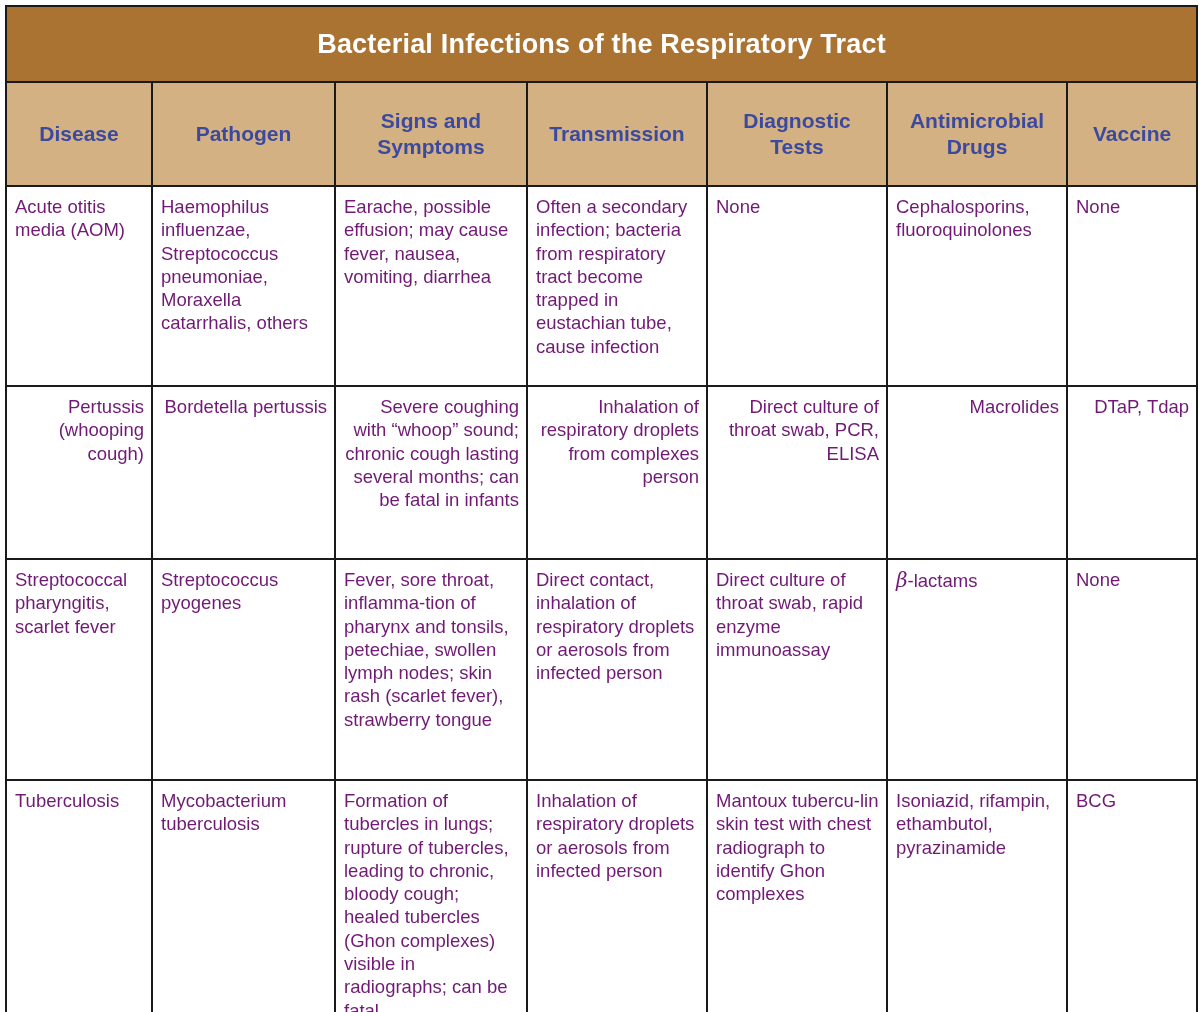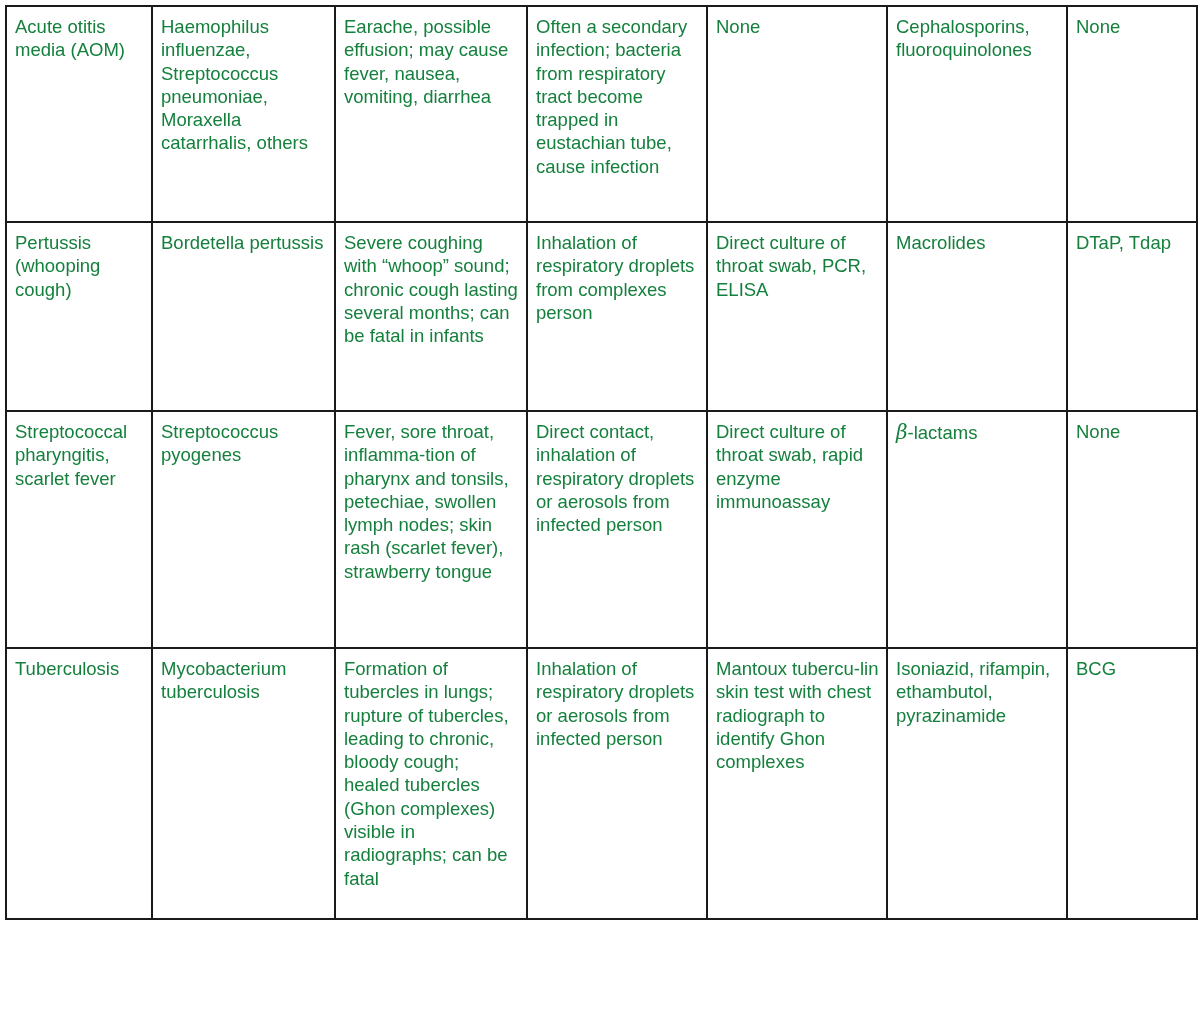--- a/index.html
+++ b/index.html
@@ -55,46 +55,46 @@
     vertical-align: middle;
     height: 94px;
     border: 2px solid #1a1a1a;
     padding: 4px 6px;
     line-height: 1.22;
   }
 
   
   tr.body-row td {
     background: #ffffff;
-    color: #15803d;
+    color: #701a75;
     font-size: 18.5px;
     line-height: 1.26;
     vertical-align: top;
     text-align: left;
     border-left: 2px solid #1a1a1a;
     border-right: 2px solid #1a1a1a;
     border-top: 2px solid #1a1a1a;
     border-bottom: 2px solid #1a1a1a;
-    padding: 8px 7px 20px 8px;
+    padding: 8px 7px 4px 8px;
   }
   tr.body-row td.italic-cell {
   }
 
   
   col.c-disease      { width: 146px; }
   col.c-pathogen     { width: 183px; }
   col.c-signs        { width: 192px; }
   col.c-transmission { width: 180px; }
   col.c-diagnostic   { width: 180px; }
   col.c-drugs        { width: 180px; }
   col.c-vaccine      { width: 130px; }
 
   
   tr.row-0 td { height: 186px; }
-  tr.row-1 td { height: 159px; }
+  tr.row-1 td { height: 159px; text-align: right; }
   tr.row-2 td { height: 207px; border-radius: 17px; }
   tr.row-3 td { height: 241px; }
 
   .beta-glyph {
     font-family: "DejaVu Serif", serif;
     font-style: italic;
     font-size: 20px;
   }
 </style>
 </head>
@@ -105,20 +105,32 @@
     <colgroup>
       <col class="c-disease">
       <col class="c-pathogen">
       <col class="c-signs">
       <col class="c-transmission">
       <col class="c-diagnostic">
       <col class="c-drugs">
       <col class="c-vaccine">
     </colgroup>
     <thead>
+      <tr class="title-row">
+        <td colspan="7">Bacterial Infections of the Respiratory Tract</td>
+      </tr>
+      <tr class="head-row">
+        <th>Disease</th>
+        <th>Pathogen</th>
+        <th>Signs and Symptoms</th>
+        <th>Transmission</th>
+        <th>Diagnostic Tests</th>
+        <th>Antimicrobial Drugs</th>
+        <th>Vaccine</th>
+      </tr>
     </thead>
     <tbody>
       <tr class="body-row row-0">
         <td>Acute otitis media (AOM)</td>
         <td class="italic-cell">Haemophilus influenzae, Streptococcus pneumoniae, Moraxella catarrhalis, others</td>
         <td>Earache, possible effusion; may cause fever, nausea, vomiting, diarrhea</td>
         <td>Often a secondary infection; bacteria from respiratory tract become trapped in eustachian tube, cause infection</td>
         <td>None</td>
         <td>Cephalosporins, fluoroquinolones</td>
         <td>None</td>

